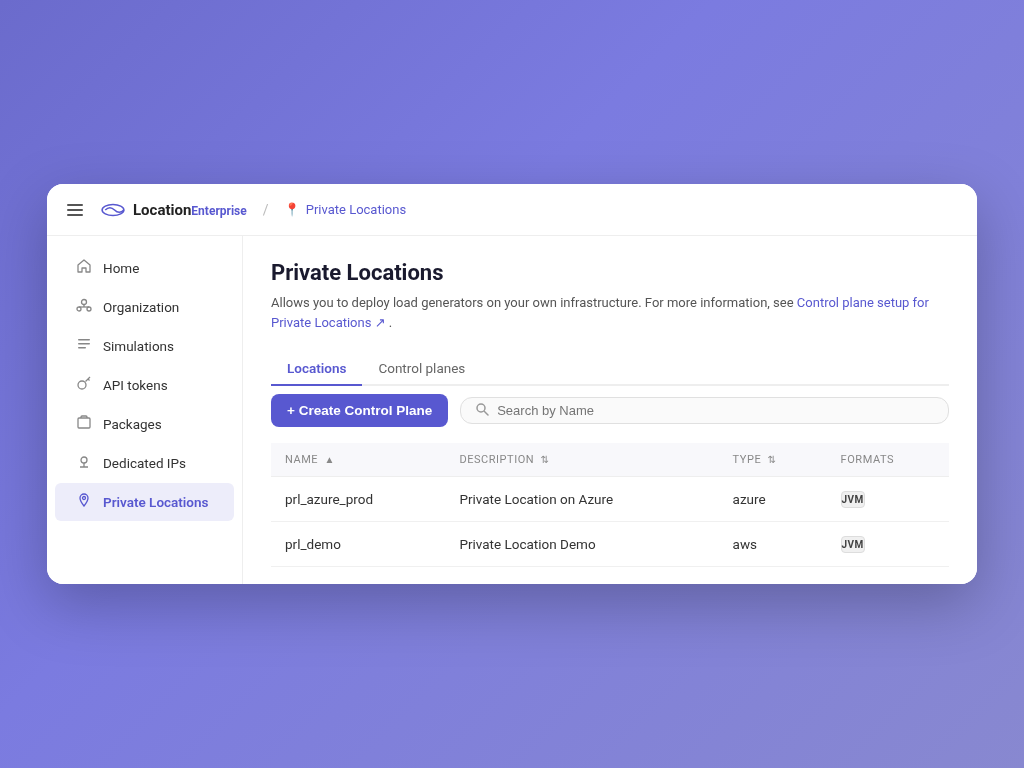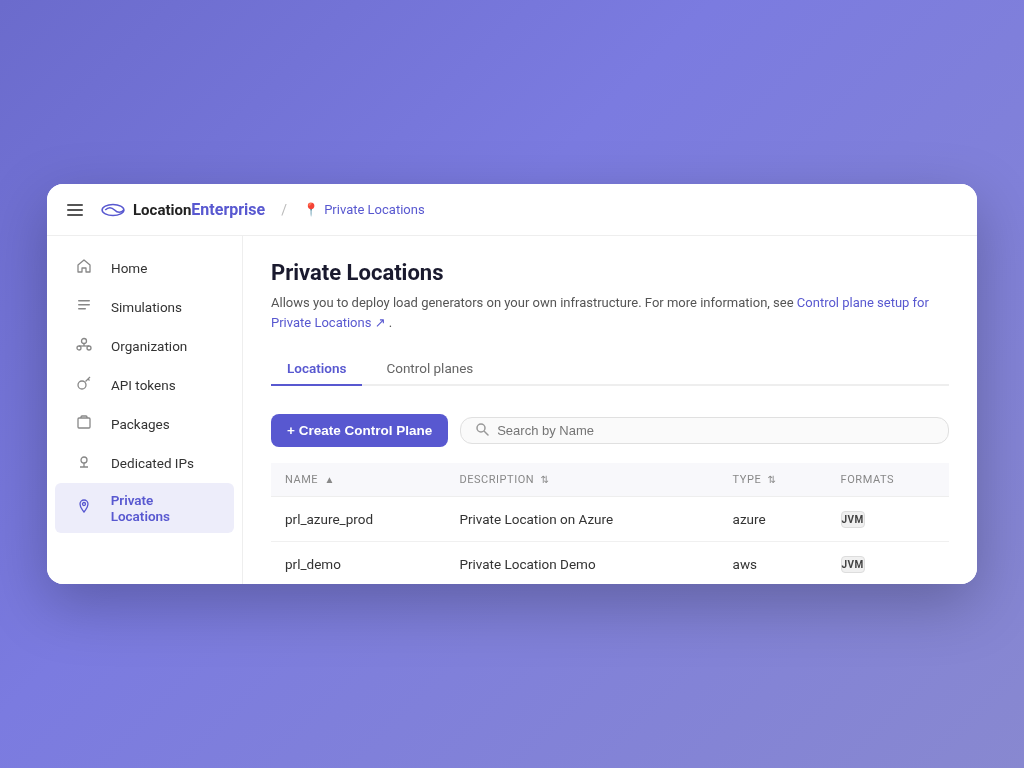--- a/index.html
+++ b/index.html
@@ -94,21 +94,21 @@
       width: 196px;
       background: #fff;
       border-right: 1px solid #eee;
       padding: 12px 0;
       flex-shrink: 0;
     }
 
     .sidebar-item {
       display: flex;
       align-items: center;
-      gap: 18px;
+      gap: 10px;
       padding: 9px 20px;
       font-size: 13.5px;
       color: #333;
       cursor: pointer;
       border-radius: 6px;
       margin: 1px 8px;
     }
     .sidebar-item.active {
       background: #ededfa;
       color: #5858d0;
@@ -148,23 +148,23 @@
     }
 
     .page-description a {
       color: #5858d0;
       text-decoration: none;
     }
 
     
     .tabs {
       display: flex;
-      gap: 8px;
+      gap: 0;
       border-bottom: 2px solid #eee;
-      margin-bottom: 28px;
+      margin-bottom: 8px;
     }
 
     .tab {
       padding: 8px 16px;
       font-size: 13.5px;
       color: #666;
       cursor: pointer;
       border-bottom: 2px solid transparent;
       margin-bottom: -2px;
     }
@@ -281,21 +281,21 @@
         <span></span>
         <span></span>
     </div>
     <div class="logo-area">
 
       <svg class="logo-icon" viewBox="0 0 36 22" fill="none" xmlns="http://www.w3.org/2000/svg">
         <ellipse cx="18" cy="11" rx="14" ry="7" stroke="#5858d0" stroke-width="2" fill="none"></ellipse>
         <path d="M8 11 Q14 5 20 11 Q26 17 32 11" stroke="#5858d0" stroke-width="2" fill="none"></path>
       </svg>
       <span>
-        <span style="color:#222;font-weight:700;font-size:15px;">Location</span><span class="logo-enterprise" style="color:#5858d0;font-weight:700;font-size:16px;">Enterprise</span>
+        <span style="color:#222;font-weight:700;font-size:15px;">Location</span><span class="logo-enterprise" style="color:#5858d0;font-weight:700;font-size:12px;">Enterprise</span>
       </span>
     </div>
     <span class="breadcrumb-sep">/</span>
     <div class="breadcrumb-item">
       <span class="pin-icon">📍</span>
       <span>Private Locations</span>
     </div>
   </div>
 
   <div class="main-layout">
@@ -307,40 +307,40 @@
           <svg width="16" height="16" viewBox="0 0 16 16" fill="none">
               <path d="M2 7L8 2L14 7V14H10V10H6V14H2V7Z" stroke="#555" stroke-width="1.3" fill="none" stroke-linejoin="round"></path>
             </svg>
         </span>
         <span>Home</span>
       </div>
 
       <div class="sidebar-item">
         <span class="nav-icon">
           <svg width="16" height="16" viewBox="0 0 16 16" fill="none">
-              <rect x="2" y="3" width="12" height="1.5" rx="0.75" fill="#555"></rect>
-              <rect x="2" y="7" width="12" height="1.5" rx="0.75" fill="#555"></rect>
-              <rect x="2" y="11" width="8" height="1.5" rx="0.75" fill="#555"></rect>
-            </svg>
-        </span>
-        <span>Simulations</span>
-      </div>
-
-      <div class="sidebar-item">
-        <span class="nav-icon">
-          <svg width="16" height="16" viewBox="0 0 16 16" fill="none">
               <circle cx="8" cy="5" r="2.5" stroke="#555" stroke-width="1.3"></circle>
               <circle cx="3" cy="12" r="2" stroke="#555" stroke-width="1.3"></circle>
               <circle cx="13" cy="12" r="2" stroke="#555" stroke-width="1.3"></circle>
               <line x1="8" y1="7.5" x2="8" y2="10" stroke="#555" stroke-width="1.3"></line>
               <line x1="8" y1="10" x2="3" y2="10" stroke="#555" stroke-width="1.3"></line>
               <line x1="8" y1="10" x2="13" y2="10" stroke="#555" stroke-width="1.3"></line>
             </svg>
         </span>
         <span>Organization</span>
+      </div>
+
+      <div class="sidebar-item">
+        <span class="nav-icon">
+          <svg width="16" height="16" viewBox="0 0 16 16" fill="none">
+              <rect x="2" y="3" width="12" height="1.5" rx="0.75" fill="#555"></rect>
+              <rect x="2" y="7" width="12" height="1.5" rx="0.75" fill="#555"></rect>
+              <rect x="2" y="11" width="8" height="1.5" rx="0.75" fill="#555"></rect>
+            </svg>
+        </span>
+        <span>Simulations</span>
       </div>
 
       <div class="sidebar-item">
         <span class="nav-icon">
           <svg width="16" height="16" viewBox="0 0 16 16" fill="none">
               <circle cx="6" cy="10" r="4" stroke="#555" stroke-width="1.3"></circle>
               <path d="M9.5 6.5L14 2" stroke="#555" stroke-width="1.3"></path>
               <path d="M12 4l1.5 1.5" stroke="#555" stroke-width="1.3"></path>
             </svg>
         </span>

